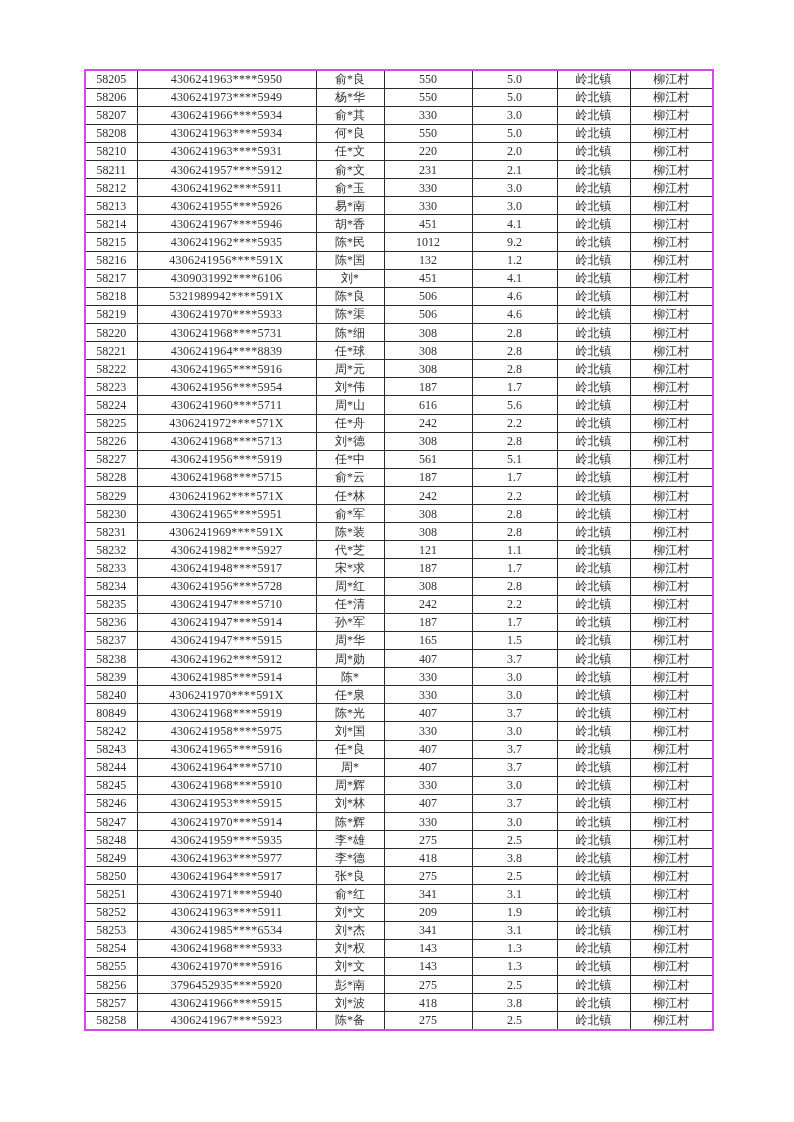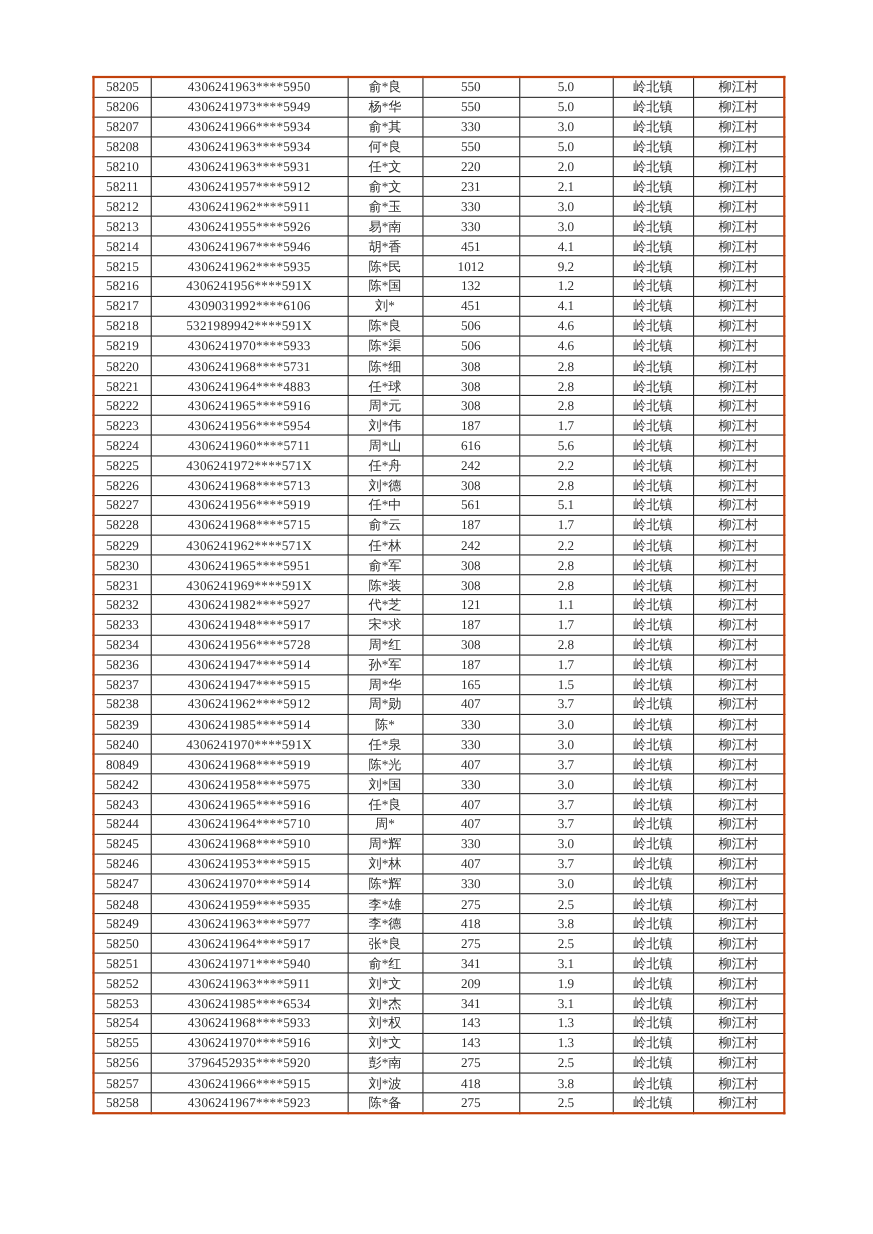--- a/index.html
+++ b/index.html
@@ -16,21 +16,21 @@
     overflow: hidden;
     font-family: "Liberation Serif", "DejaVu Serif", serif;
   }
   .data-table {
     position: absolute;
     left: 84px;
     top: 69px;
     width: 628px;
     border-collapse: collapse;
     table-layout: fixed;
-    border: 2px solid #c2410c;
+    border: 2px solid #d946ef;
   }
   .data-table tr {
     height: 18.11px;
   }
   .data-table td {
     border: 1px solid #2b2b2b;
     padding: 0;
     text-align: center;
     vertical-align: middle;
     font-size: 12px;
@@ -195,21 +195,21 @@
         <td class="cell-serial">58220</td>
         <td class="cell-id">4306241968****5731</td>
         <td class="cell-name">陈*细</td>
         <td class="cell-amount">308</td>
         <td class="cell-area">2.8</td>
         <td class="cell-town">岭北镇</td>
         <td class="cell-village">柳江村</td>
       </tr>
         <tr>
         <td class="cell-serial">58221</td>
-        <td class="cell-id">4306241964****4883</td>
+        <td class="cell-id">4306241964****8839</td>
         <td class="cell-name">任*球</td>
         <td class="cell-amount">308</td>
         <td class="cell-area">2.8</td>
         <td class="cell-town">岭北镇</td>
         <td class="cell-village">柳江村</td>
       </tr>
         <tr>
         <td class="cell-serial">58222</td>
         <td class="cell-id">4306241965****5916</td>
         <td class="cell-name">周*元</td>
@@ -320,20 +320,29 @@
         <tr>
         <td class="cell-serial">58234</td>
         <td class="cell-id">4306241956****5728</td>
         <td class="cell-name">周*红</td>
         <td class="cell-amount">308</td>
         <td class="cell-area">2.8</td>
         <td class="cell-town">岭北镇</td>
         <td class="cell-village">柳江村</td>
       </tr>
         <tr>
+        <td class="cell-serial">58235</td>
+        <td class="cell-id">4306241947****5710</td>
+        <td class="cell-name">任*清</td>
+        <td class="cell-amount">242</td>
+        <td class="cell-area">2.2</td>
+        <td class="cell-town">岭北镇</td>
+        <td class="cell-village">柳江村</td>
+      </tr>
+        <tr>
         <td class="cell-serial">58236</td>
         <td class="cell-id">4306241947****5914</td>
         <td class="cell-name">孙*军</td>
         <td class="cell-amount">187</td>
         <td class="cell-area">1.7</td>
         <td class="cell-town">岭北镇</td>
         <td class="cell-village">柳江村</td>
       </tr>
         <tr>
         <td class="cell-serial">58237</td>

